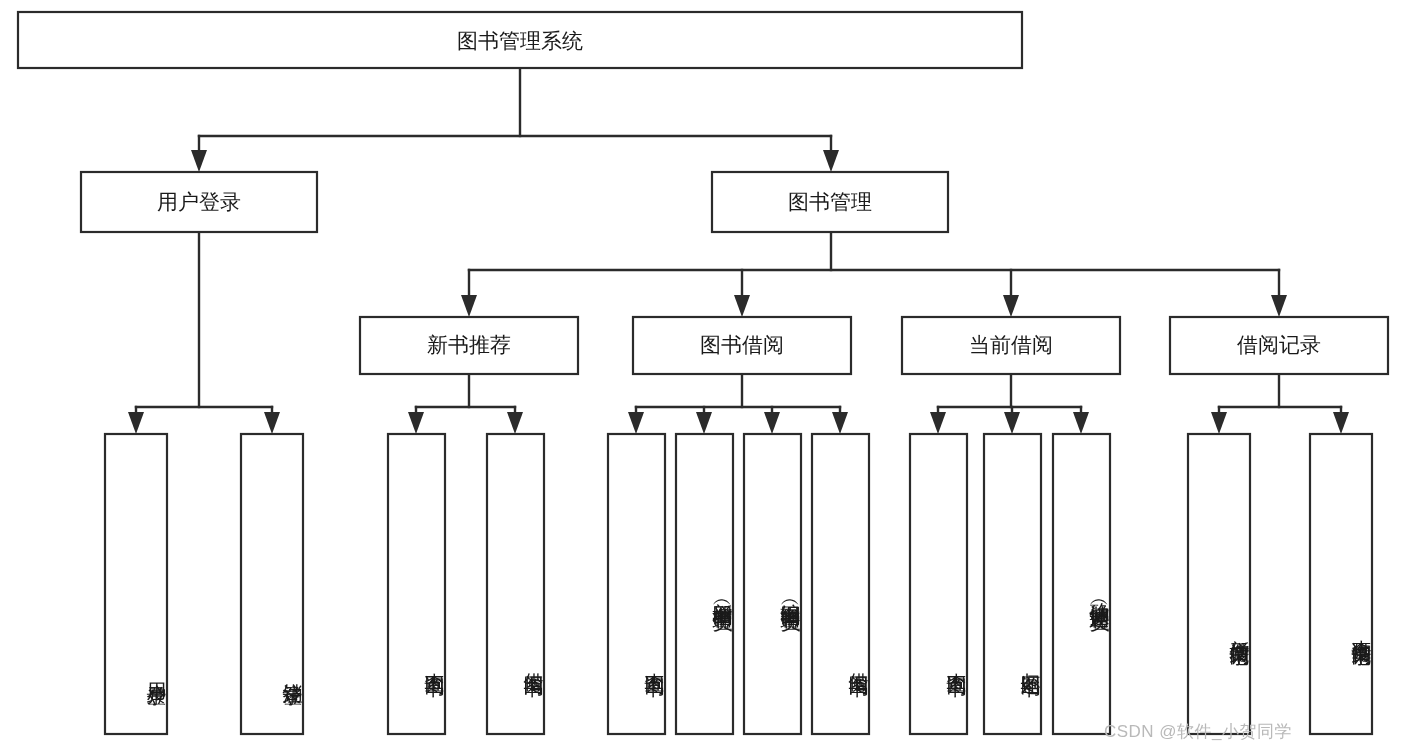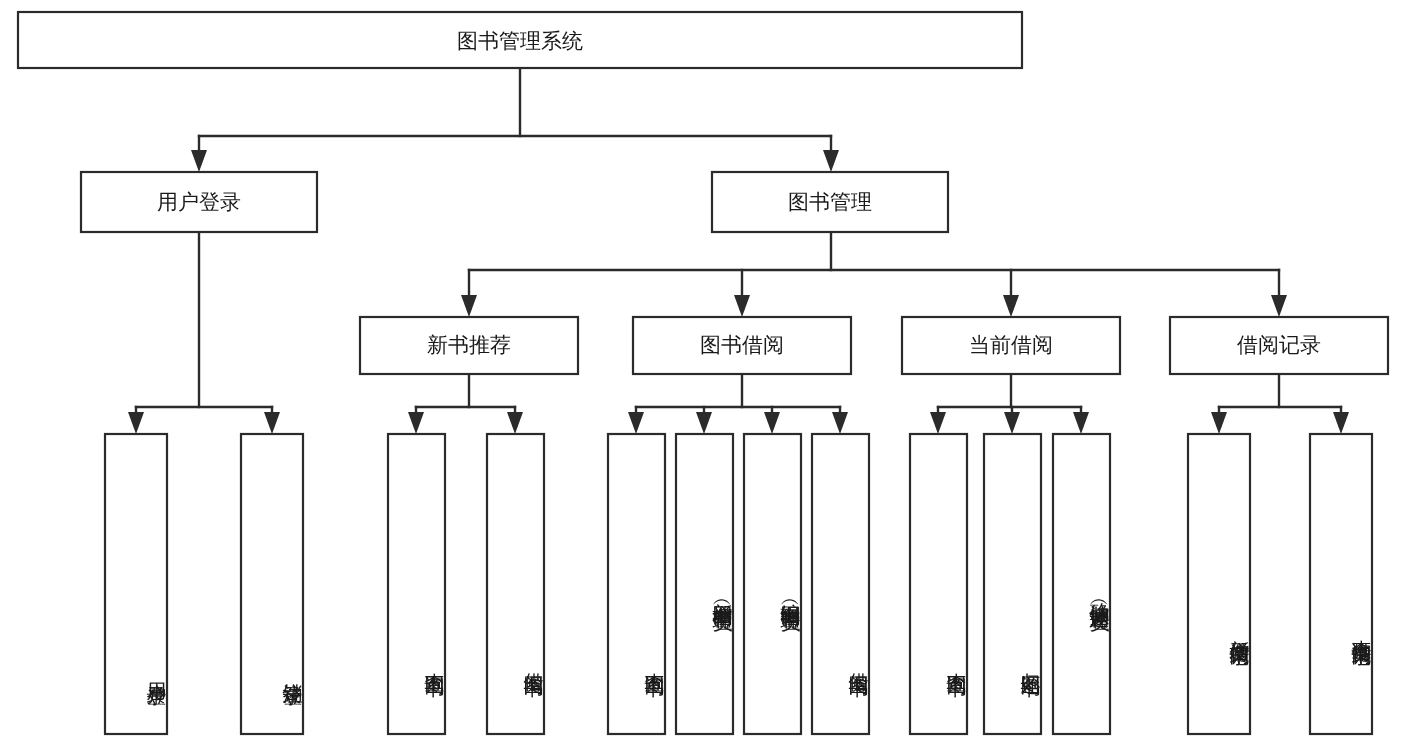--- a/index.html
+++ b/index.html
@@ -209,14 +209,15 @@
   <div class="node-label-v" style="left:608px; top:434px; width:57px; height:300px; padding-top:76px;">查询图书</div>
   <div class="node-label-v" style="left:676px; top:434px; width:57px; height:300px; padding-top:10px;">新增图书（管理员）</div>
   <div class="node-label-v" style="left:744px; top:434px; width:57px; height:300px; padding-top:10px;">编辑图书（管理员）</div>
   <div class="node-label-v" style="left:812px; top:434px; width:57px; height:300px; padding-top:76px;">借阅图书</div>
   <div class="node-label-v" style="left:910px; top:434px; width:57px; height:300px; padding-top:76px;">查询图书</div>
   <div class="node-label-v" style="left:984px; top:434px; width:57px; height:300px; padding-top:76px;">归还图书</div>
   <div class="node-label-v" style="left:1053px; top:434px; width:57px; height:300px; padding-top:10px;">确认归还（管理员）</div>
   <div class="node-label-v" style="left:1188px; top:434px; width:62px; height:300px; padding-top:44px;">新增借阅记录</div>
   <div class="node-label-v" style="left:1310px; top:434px; width:62px; height:300px; padding-top:44px;">查询借阅记录</div>
 
+  <div class="watermark">CSDN @软件_小贺同学</div>
 
 </div>
 
 </body></html>

